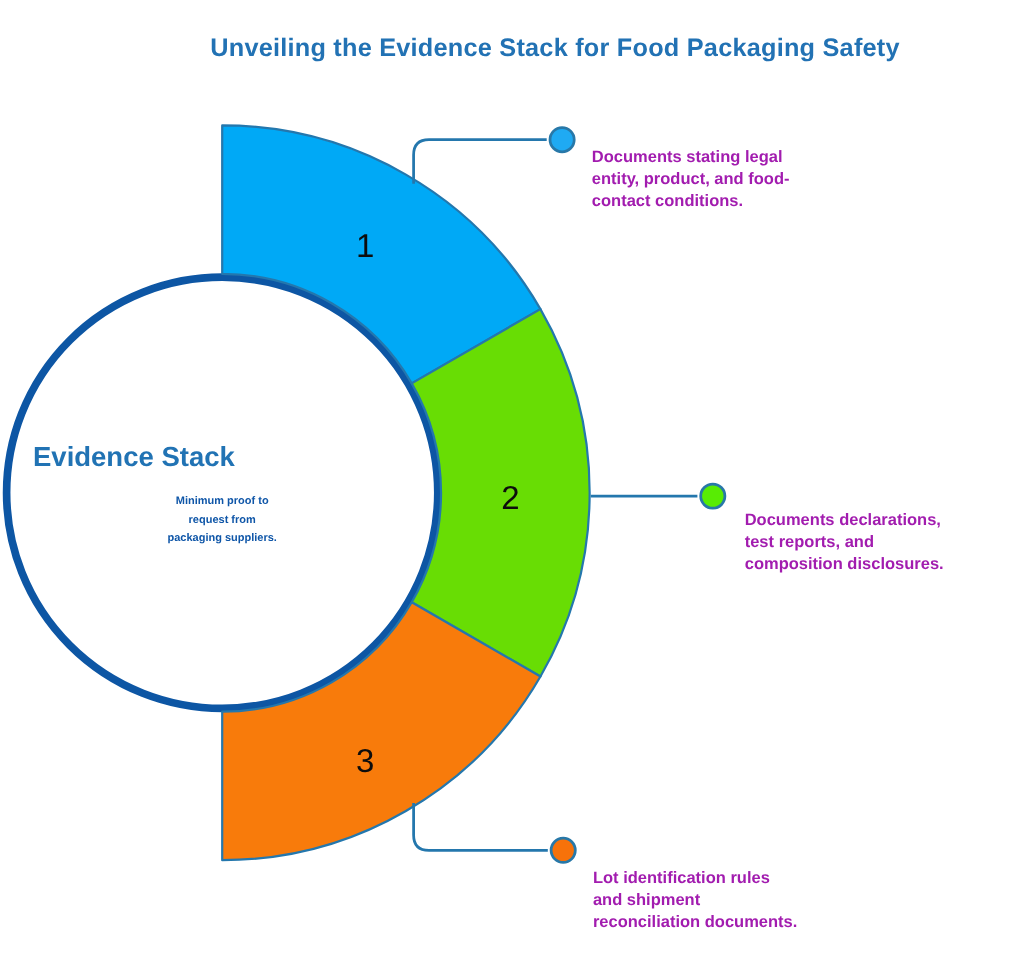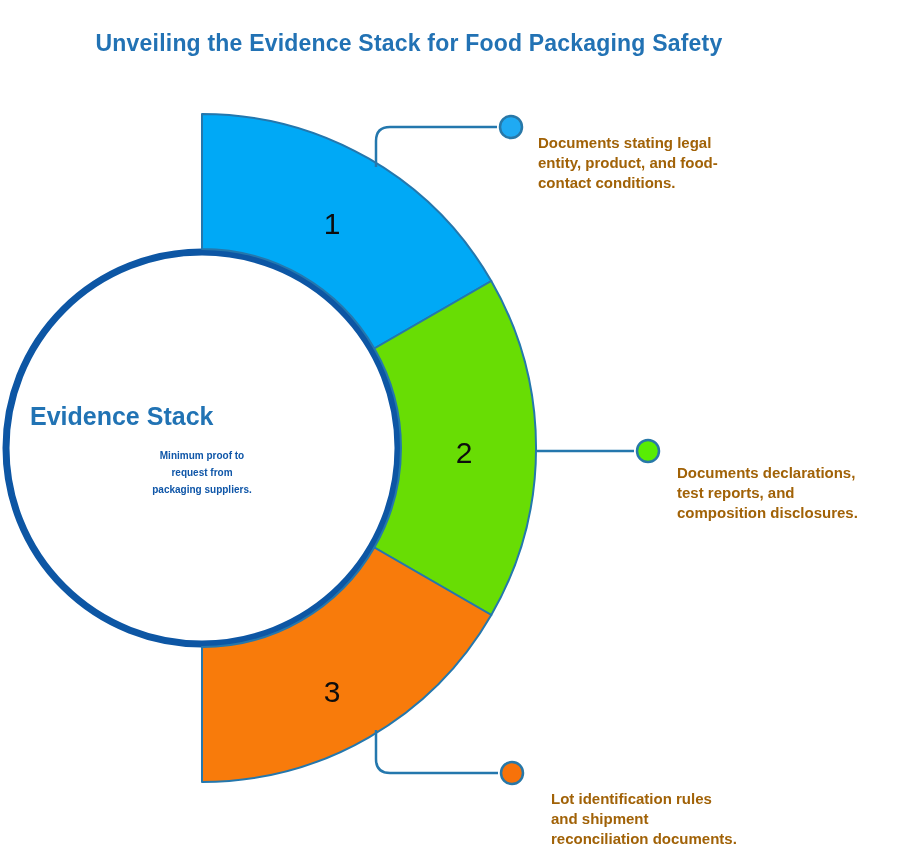--- a/index.html
+++ b/index.html
@@ -18,21 +18,21 @@
   .diagram-svg {
     position: absolute;
     left: 0;
     top: 0;
   }
   .page-title {
     position: absolute;
     top: 30px;
     left: 0;
     width: 818px;
-    text-align: center;
+    text-align: right;
     font-size: 23px;
     font-weight: 800;
     letter-spacing: 0.2px;
     color: #2272B4;
   }
   .center-heading {
     position: absolute;
     top: 402px;
     left: 30px;
     width: 344px;
@@ -50,26 +50,26 @@
     font-weight: 700;
     line-height: 17px;
     color: #0F56A8;
     white-space: pre-line;
   }
   .callout-text {
     position: absolute;
     font-size: 15px;
     font-weight: 700;
     line-height: 20px;
-    color: #a16207;
+    color: #a21caf;
     white-space: pre-line;
   }
   .callout-1 { left: 538px; top: 133px; width: 230px; }
   .callout-2 { left: 677px; top: 463px; width: 240px; }
-  .callout-3 { left: 539px; top: 789px; width: 240px; margin-left: 12px; }
+  .callout-3 { left: 539px; top: 789px; width: 240px; }
   .seg-number {
     font-family: "Liberation Sans", sans-serif;
     font-size: 30px;
     font-weight: 300;
     fill: #0D0D0D;
   }
 </style>
 </head>
 <body>
 

